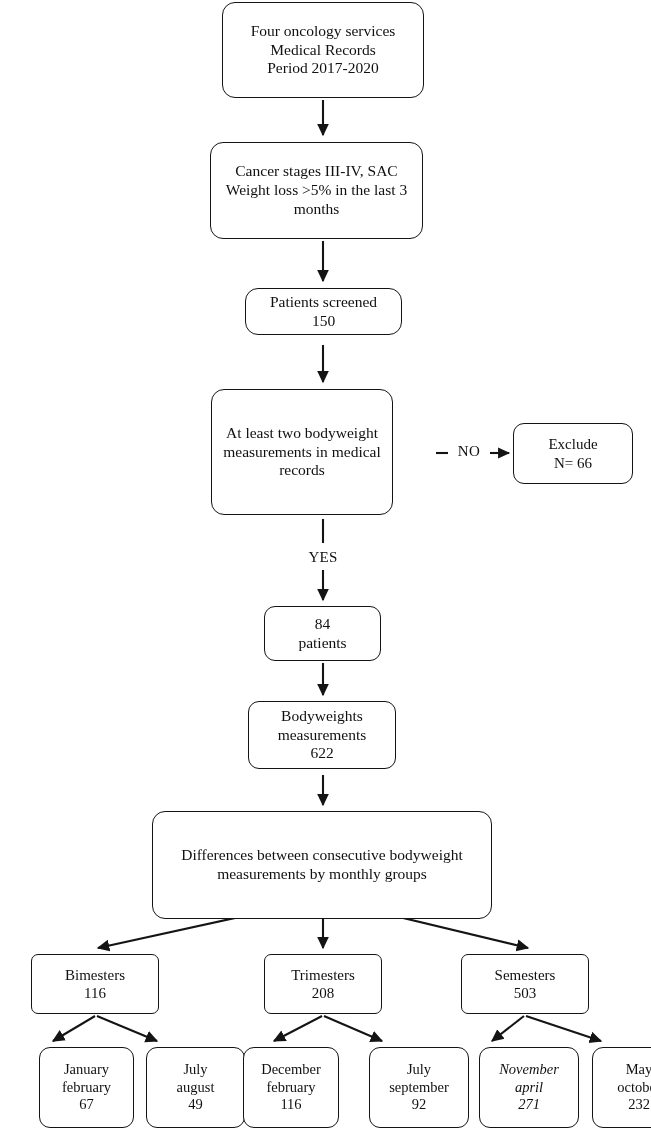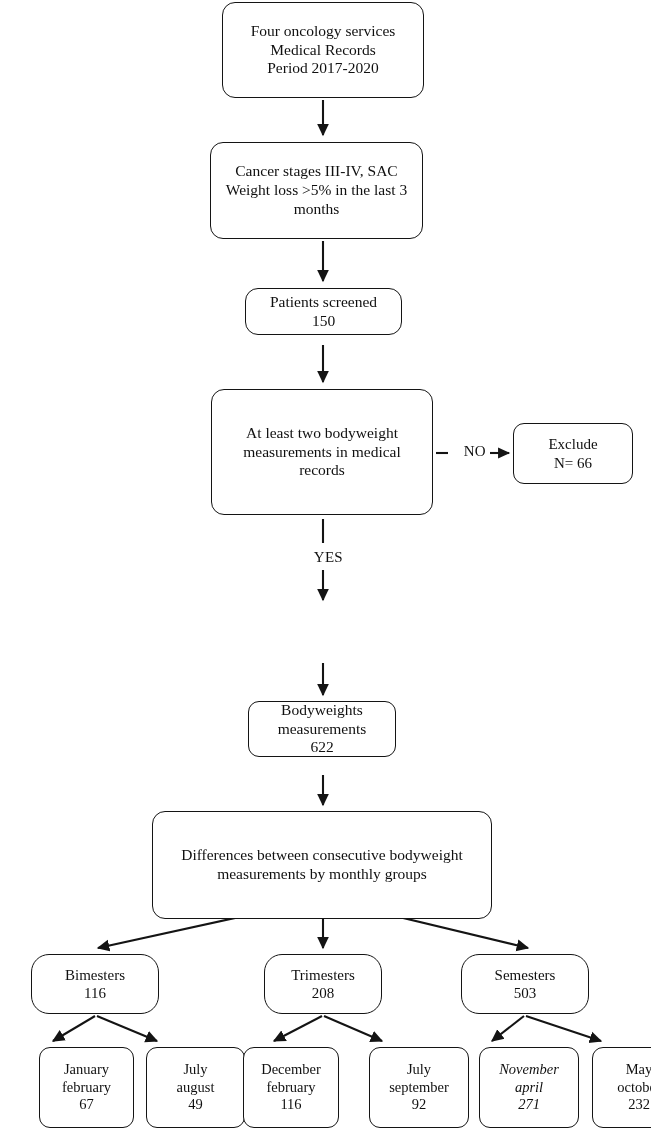--- a/index.html
+++ b/index.html
@@ -40,36 +40,36 @@
   }
   .node-text {
     display: block;
     width: 100%;
     white-space: pre-line;
   }
   .edge-label {
     position: absolute;
     font-size: 15px;
     letter-spacing: 0.3px;
-    text-align: right;
+    text-align: center;
     background: transparent;
   }
 
   
   #node-source     { left: 222px; top: 2px;   width: 202px; height: 96px;  font-size: 15.5px; }
   #node-criteria   { left: 210px; top: 142px; width: 213px; height: 97px;  font-size: 15.5px; }
   #node-screened   { left: 245px; top: 288px; width: 157px; height: 47px;  font-size: 15.5px; }
-  #node-twomeas    { left: 211px; top: 389px; width: 222px; height: 126px; font-size: 15.5px; }
+  #node-twomeas    { left: 211px; top: 389px; width: 182px; height: 126px; font-size: 15.5px; }
   #node-exclude    { left: 513px; top: 423px; width: 120px; height: 61px;  font-size: 15px;   border-radius: 11px; }
   #node-patients   { left: 264px; top: 606px; width: 117px; height: 55px;  font-size: 15.5px; border-radius: 11px; }
-  #node-bodyweight { left: 248px; top: 701px; width: 148px; height: 56px;  font-size: 15.5px; border-radius: 11px; justify-content: center; }
+  #node-bodyweight { left: 248px; top: 701px; width: 148px; height: 68px;  font-size: 15.5px; border-radius: 11px; justify-content: center; }
   #node-diff       { left: 152px; top: 811px; width: 340px; height: 108px;  font-size: 15.5px; }
 
   
-  .group-node { height: 60px; font-size: 15px; border-radius: 18px; }
+  .group-node { height: 60px; font-size: 15px; border-radius: 7px; }
   #node-bimesters { left: 31px;  top: 954px; width: 128px; }
   #node-trimesters{ left: 264px; top: 954px; width: 118px; }
   #node-semesters { left: 461px; top: 954px; width: 128px; }
 
   
   .leaf-node { top: 1047px; height: 81px; font-size: 14.5px; border-radius: 11px; margin-left: 36px; }
   #node-leaf-0 { left: 3px;   width: 95px; }
   #node-leaf-1 { left: 110px; width: 99px; }
   #node-leaf-2 { left: 207px; width: 96px; }
   #node-leaf-3 { left: 333px; width: 100px; }
@@ -148,20 +148,24 @@
     <span class="node-text">At least two bodyweight
 measurements in medical
 records</span>
   </div>
 
   <div class="node" id="node-exclude">
     <span class="node-text">Exclude
 N= 66</span>
   </div>
 
+  <div class="node" id="node-patients">
+    <span class="node-text">84
+patients</span>
+  </div>
 
   <div class="node" id="node-bodyweight">
     <span class="node-text">Bodyweights
 measurements
 622</span>
   </div>
 
   <div class="node" id="node-diff">
     <span class="node-text">Differences between consecutive bodyweight
 measurements by monthly groups</span>

